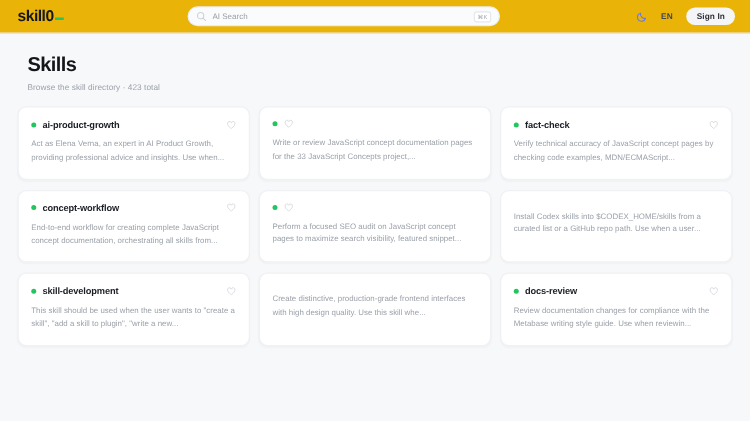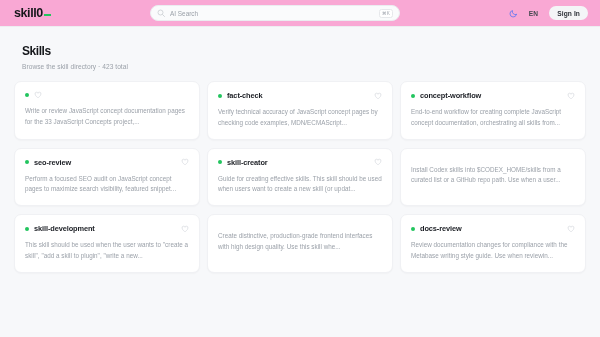--- a/index.html
+++ b/index.html
@@ -7,21 +7,21 @@
     width:600px; height:337px;
     overflow:hidden;
     background:#f7f8fa;
     font-family:"Liberation Sans", sans-serif;
     -webkit-font-smoothing:antialiased;
   }
 
   
   .header {
     height:27px;
-    background:#f9a8d4;
+    background:#eab308;
     border-bottom:1px solid #edeef1;
     display:flex;
     align-items:center;
     padding:0 14px;
     position:relative;
   }
   .logo {
     font-size:12.5px;
     font-weight:bold;
     color:#15171a;
@@ -97,21 +97,21 @@
     color:#2b2f36;
     background:#f4f5f7;
     border-radius:7px;
     padding:3.5px 8px;
     letter-spacing:0.1px;
   }
 
   
   .page-head { padding:17px 22px 0 22px; }
   .page-title {
-    font-size:12px;
+    font-size:16px;
     font-weight:bold;
     color:#14161a;
     letter-spacing:-0.45px;
   }
   .page-sub {
     margin-top:5px;
     font-size:6.6px;
     color:#9ba1a9;
     letter-spacing:0.05px;
   }
@@ -201,20 +201,32 @@
 
 <div class="page-head">
   <div class="page-title">Skills</div>
   <div class="page-sub">Browse the skill directory  ·  423 total</div>
 </div>
 
 <div class="grid">
     <div class="card">
       <div class="card-top">
         <span class="dot"></span>
+        <span class="card-title">ai-product-growth</span>
+        <span class="heart-icon">
+          <svg viewBox="0 0 16 16" fill="none" stroke="#d6d9de" stroke-width="1.4" stroke-linejoin="round">
+            <path d="M8 13.5S2.2 10 2.2 6.1A2.9 2.9 0 0 1 8 4.6a2.9 2.9 0 0 1 5.8 1.5C13.8 10 8 13.5 8 13.5z"></path>
+          </svg>
+        </span>
+      </div>
+      <div class="card-desc">Act as Elena Verna, an expert in AI Product Growth, providing professional advice and insights. Use when...</div>
+    </div>
+    <div class="card">
+      <div class="card-top">
+        <span class="dot"></span>
         <span class="heart-icon">
           <svg viewBox="0 0 16 16" fill="none" stroke="#d6d9de" stroke-width="1.4" stroke-linejoin="round">
             <path d="M8 13.5S2.2 10 2.2 6.1A2.9 2.9 0 0 1 8 4.6a2.9 2.9 0 0 1 5.8 1.5C13.8 10 8 13.5 8 13.5z"></path>
           </svg>
         </span>
       </div>
       <div class="card-desc">Write or review JavaScript concept documentation pages for the 33 JavaScript Concepts project,...</div>
     </div>
     <div class="card">
       <div class="card-top">
@@ -236,42 +248,29 @@
           <svg viewBox="0 0 16 16" fill="none" stroke="#d6d9de" stroke-width="1.4" stroke-linejoin="round">
             <path d="M8 13.5S2.2 10 2.2 6.1A2.9 2.9 0 0 1 8 4.6a2.9 2.9 0 0 1 5.8 1.5C13.8 10 8 13.5 8 13.5z"></path>
           </svg>
         </span>
       </div>
       <div class="card-desc">End-to-end workflow for creating complete JavaScript concept documentation, orchestrating all skills from...</div>
     </div>
     <div class="card">
       <div class="card-top">
         <span class="dot"></span>
-        <span class="card-title">seo-review</span>
         <span class="heart-icon">
           <svg viewBox="0 0 16 16" fill="none" stroke="#d6d9de" stroke-width="1.4" stroke-linejoin="round">
             <path d="M8 13.5S2.2 10 2.2 6.1A2.9 2.9 0 0 1 8 4.6a2.9 2.9 0 0 1 5.8 1.5C13.8 10 8 13.5 8 13.5z"></path>
           </svg>
         </span>
       </div>
       <div class="card-desc">Perform a focused SEO audit on JavaScript concept pages to maximize search visibility, featured snippet...</div>
     </div>
     <div class="card">
-      <div class="card-top">
-        <span class="dot"></span>
-        <span class="card-title">skill-creator</span>
-        <span class="heart-icon">
-          <svg viewBox="0 0 16 16" fill="none" stroke="#d6d9de" stroke-width="1.4" stroke-linejoin="round">
-            <path d="M8 13.5S2.2 10 2.2 6.1A2.9 2.9 0 0 1 8 4.6a2.9 2.9 0 0 1 5.8 1.5C13.8 10 8 13.5 8 13.5z"></path>
-          </svg>
-        </span>
-      </div>
-      <div class="card-desc">Guide for creating effective skills. This skill should be used when users want to create a new skill (or updat...</div>
-    </div>
-    <div class="card">
       <div class="card-desc">Install Codex skills into $CODEX_HOME/skills from a curated list or a GitHub repo path. Use when a user...</div>
     </div>
     <div class="card">
       <div class="card-top">
         <span class="dot"></span>
         <span class="card-title">skill-development</span>
         <span class="heart-icon">
           <svg viewBox="0 0 16 16" fill="none" stroke="#d6d9de" stroke-width="1.4" stroke-linejoin="round">
             <path d="M8 13.5S2.2 10 2.2 6.1A2.9 2.9 0 0 1 8 4.6a2.9 2.9 0 0 1 5.8 1.5C13.8 10 8 13.5 8 13.5z"></path>
           </svg>

